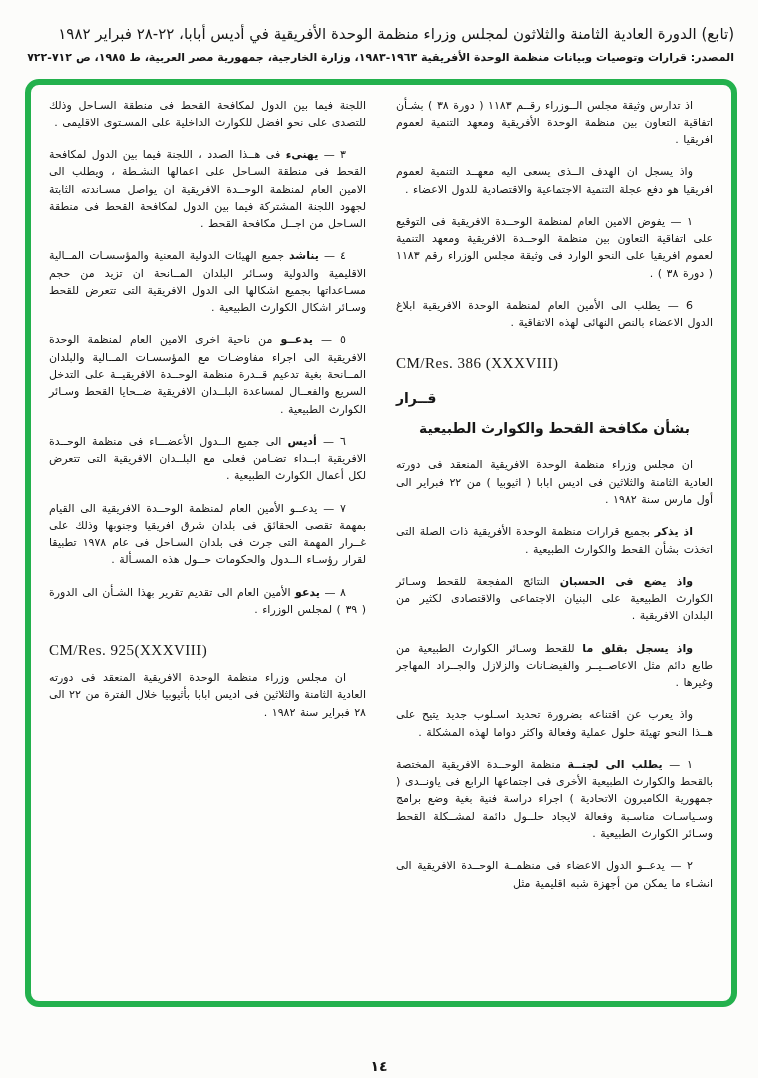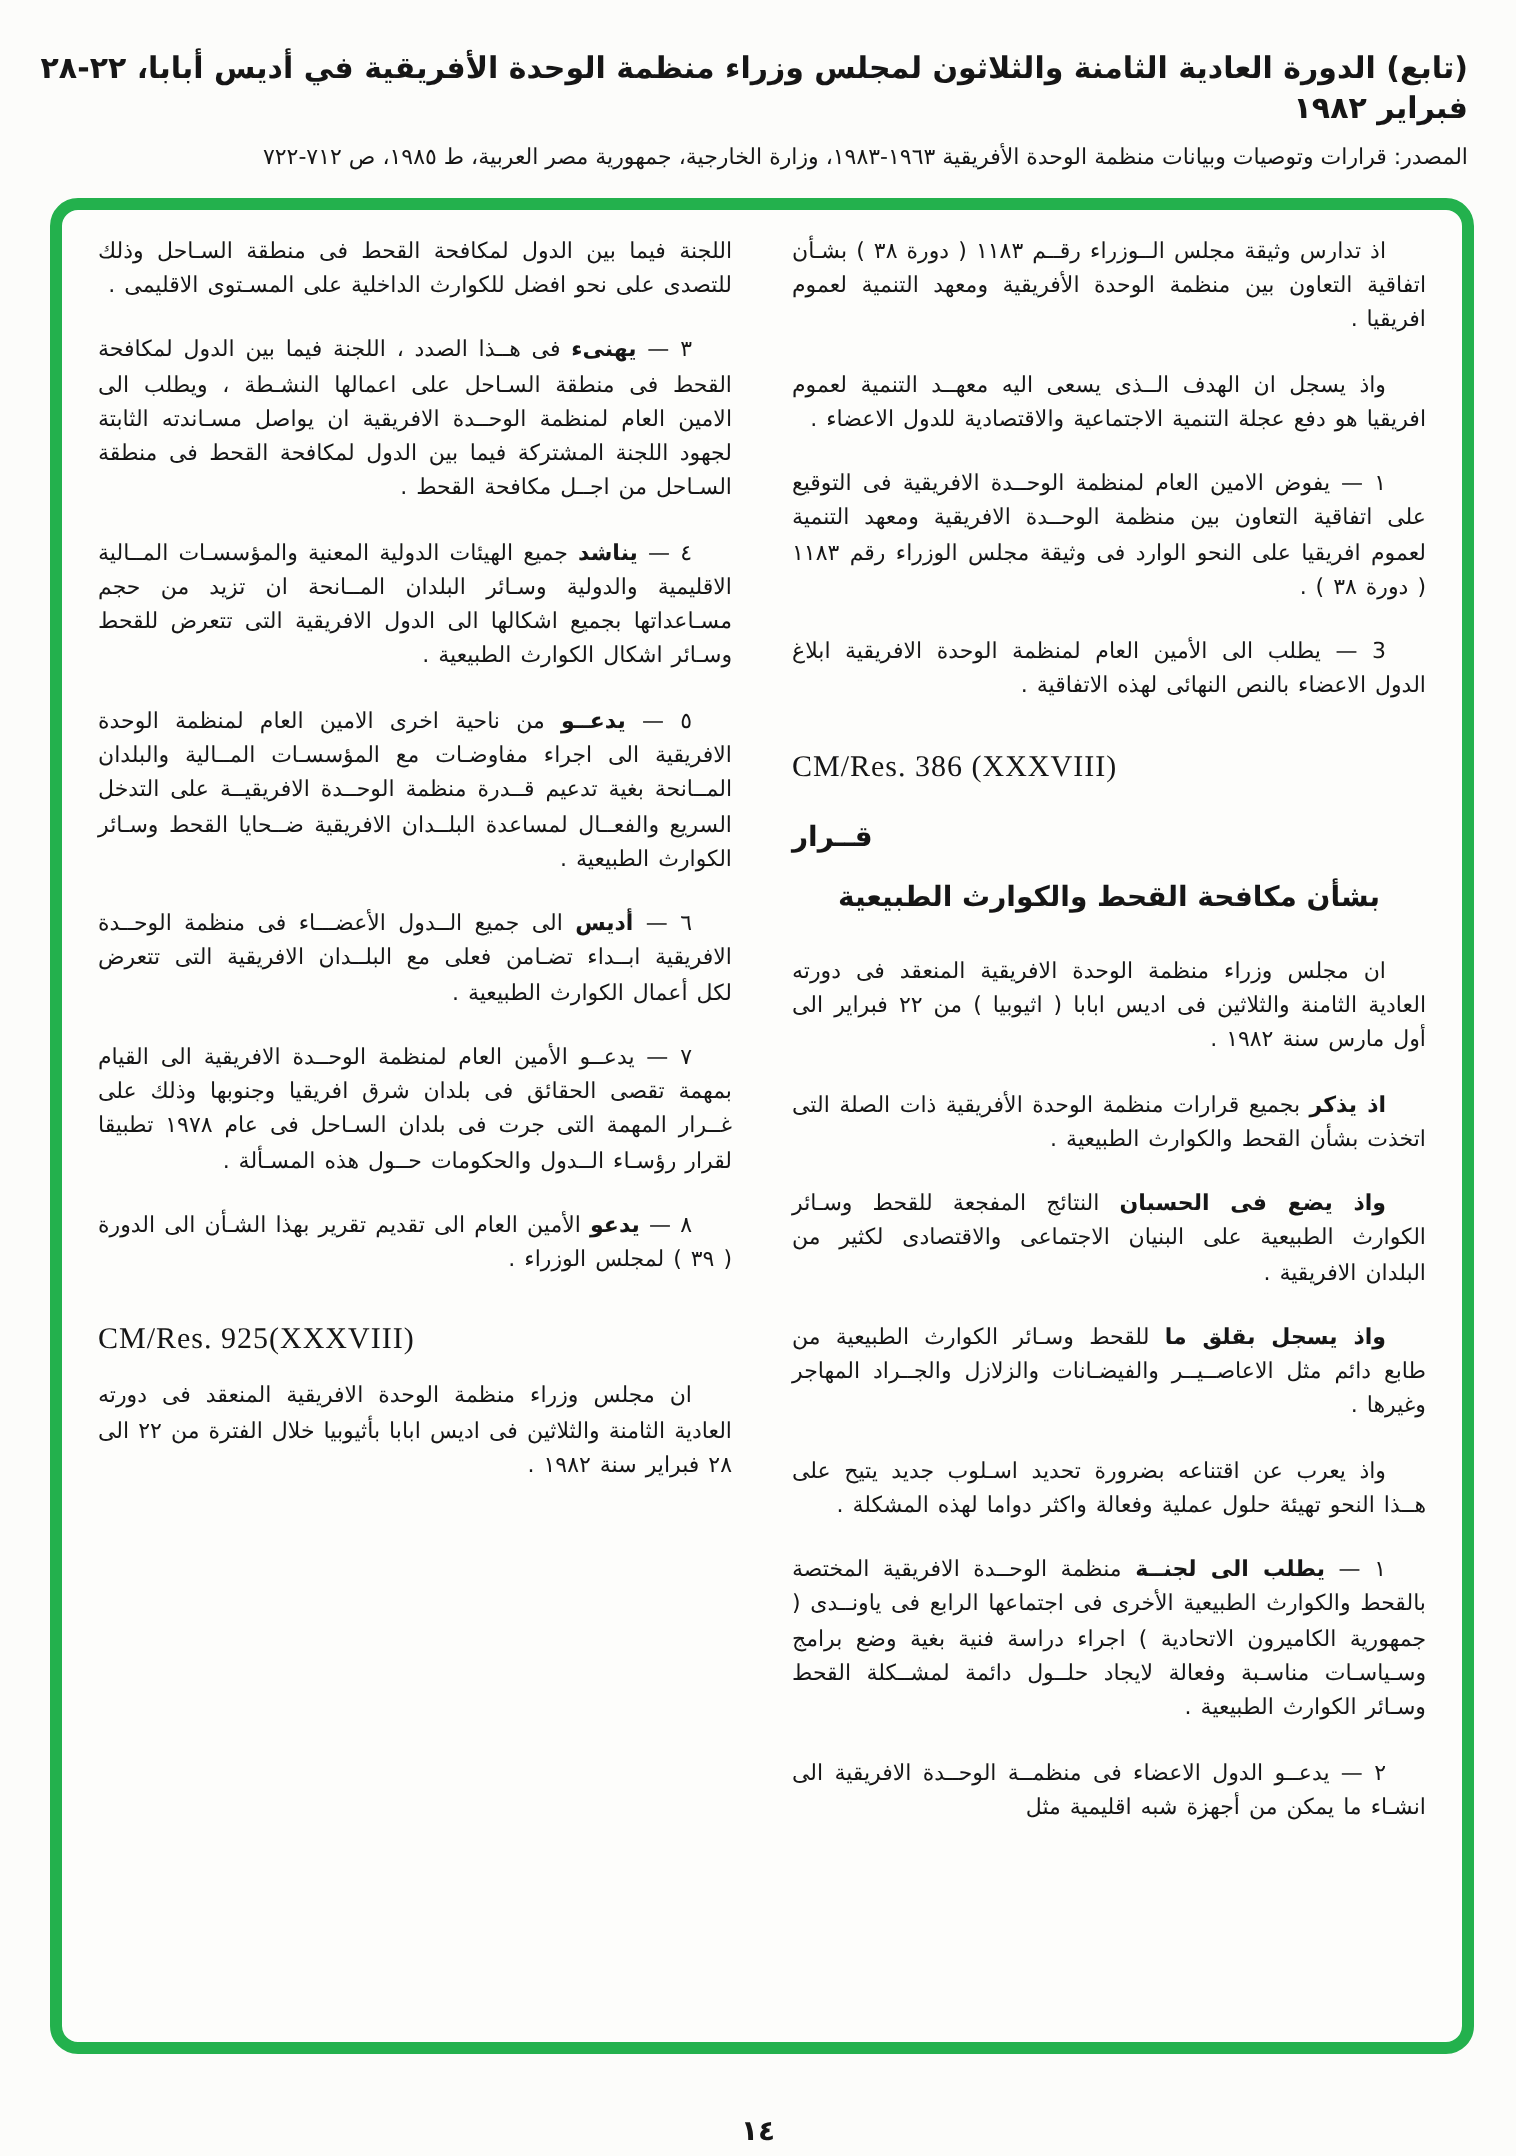--- a/index.html
+++ b/index.html
@@ -11,27 +11,27 @@
     position:relative;
     overflow:hidden;
   }
   .page-header{
     padding:24px 24px 0 20px;
     direction:rtl;
     text-align:right;
   }
   .hdr-line1{
     font-size:15px;
-    font-weight:bold;
+    font-weight:normal;
     letter-spacing:0;
     line-height:1.35;
   }
   .hdr-line2{
     font-size:11px;
-    font-weight:normal;
+    font-weight:bold;
     margin-top:7px;
     line-height:1.3;
   }
   .green-box{
     margin:13px 21px 0 25px;
     border:6px solid #23b14d;
     border-radius:14px;
     height:894px;
     box-sizing:content-box;
     padding:12px 18px 10px 18px;
@@ -94,21 +94,21 @@
   <div class="hdr-line2">المصدر: قرارات وتوصيات وبيانات منظمة الوحدة الأفريقية ١٩٦٣-١٩٨٣، وزارة الخارجية، جمهورية مصر العربية، ط ١٩٨٥، ص ٧١٢-٧٢٢</div>
 </div>
 
 <div class="green-box">
   <div class="columns">
 
     <div class="col">
       <p class="para"><span>اذ تدارس وثيقة مجلس الــوزراء رقــم ١١٨٣ ( دورة ٣٨ ) بشـأن اتفاقية التعاون بين منظمة الوحدة الأفريقية ومعهد التنمية لعموم افريقيا .</span><span class="b"></span><span></span></p>
       <p class="para"><span>واذ يسجل ان الهدف الــذى يسعى اليه معهــد التنمية لعموم افريقيا هو دفع عجلة التنمية الاجتماعية والاقتصادية للدول الاعضاء .</span><span class="b"></span><span></span></p>
       <p class="para"><span>١ — يفوض الامين العام لمنظمة الوحــدة الافريقية فى التوقيع على اتفاقية التعاون بين منظمة الوحــدة الافريقية ومعهد التنمية لعموم افريقيا على النحو الوارد فى وثيقة مجلس الوزراء رقم ١١٨٣ ( دورة ٣٨ ) .</span><span class="b"></span><span></span></p>
-      <p class="para"><span>3 — يطلب الى الأمين العام لمنظمة الوحدة الافريقية ابلاغ الدول الاعضاء بالنص النهائى لهذه الاتفاقية .</span><span class="b"></span><span></span></p>
+      <p class="para"><span>6 — يطلب الى الأمين العام لمنظمة الوحدة الافريقية ابلاغ الدول الاعضاء بالنص النهائى لهذه الاتفاقية .</span><span class="b"></span><span></span></p>
 
       <div class="res-line">CM/Res. 386 (XXXVIII)</div>
       <div class="h-center">قــرار</div>
       <div class="h-sub">بشأن مكافحة القحط والكوارث الطبيعية</div>
 
       <p class="para"><span>ان مجلس وزراء منظمة الوحدة الافريقية المنعقد فى دورته العادية الثامنة والثلاثين فى اديس ابابا ( اثيوبيا ) من ٢٢ فبراير الى أول مارس سنة ١٩٨٢ .</span><span class="b"></span><span></span></p>
       <p class="para"><span></span><span class="b">اذ يذكر</span><span> بجميع قرارات منظمة الوحدة الأفريقية ذات الصلة التى اتخذت بشأن القحط والكوارث الطبيعية .</span></p>
       <p class="para"><span></span><span class="b">واذ يضع فى الحسبان</span><span> النتائج المفجعة للقحط وسـائر الكوارث الطبيعية على البنيان الاجتماعى والاقتصادى لكثير من البلدان الافريقية .</span></p>
       <p class="para"><span></span><span class="b">واذ يسجل بقلق ما</span><span> للقحط وسـائر الكوارث الطبيعية من طابع دائم مثل الاعاصــيــر والفيضـانات والزلازل والجــراد المهاجر وغيرها .</span></p>
       <p class="para"><span>واذ يعرب عن اقتناعه بضرورة تحديد اسـلوب جديد يتيح على هــذا النحو تهيئة حلول عملية وفعالة واكثر دواما لهذه المشكلة .</span><span class="b"></span><span></span></p>

